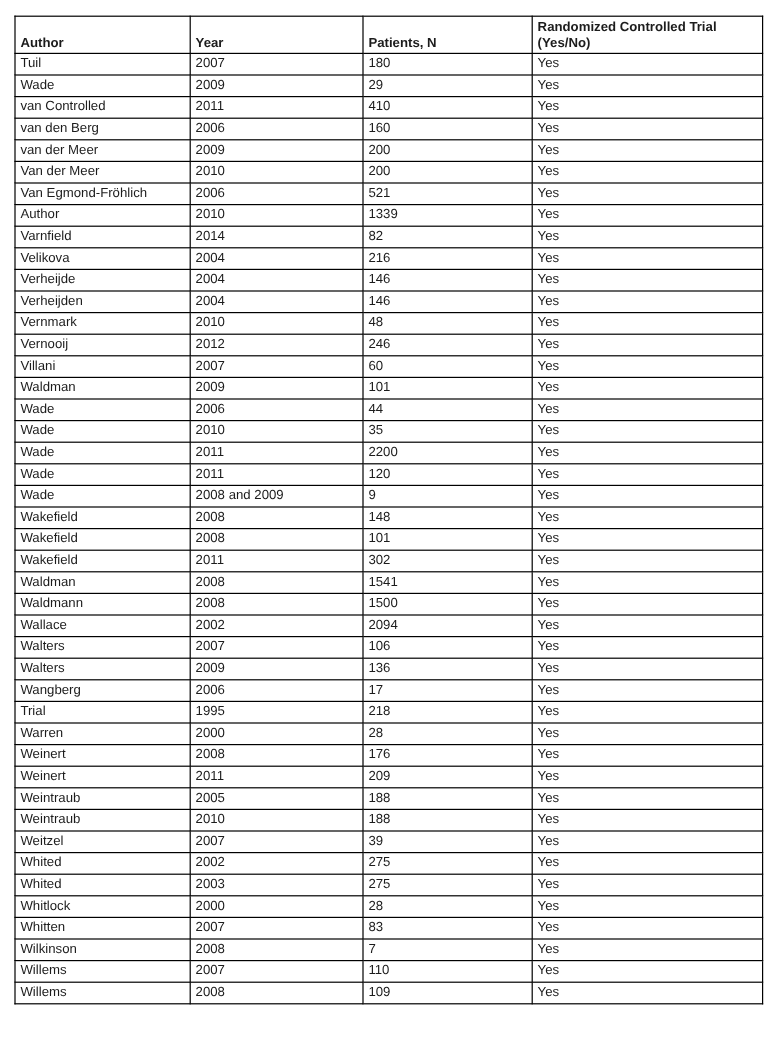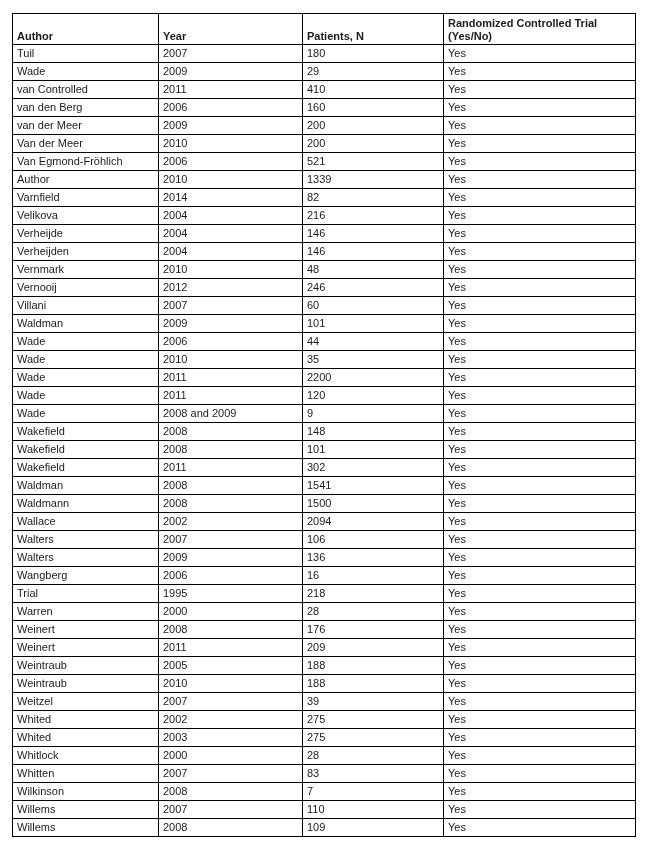--- a/index.html
+++ b/index.html
@@ -234,21 +234,21 @@
         </tr>
         <tr>
           <td>Walters</td>
           <td>2009</td>
           <td>136</td>
           <td>Yes</td>
         </tr>
         <tr>
           <td>Wangberg</td>
           <td>2006</td>
-          <td>16</td>
+          <td>17</td>
           <td>Yes</td>
         </tr>
         <tr>
           <td>Trial</td>
           <td>1995</td>
           <td>218</td>
           <td>Yes</td>
         </tr>
         <tr>
           <td>Warren</td>

